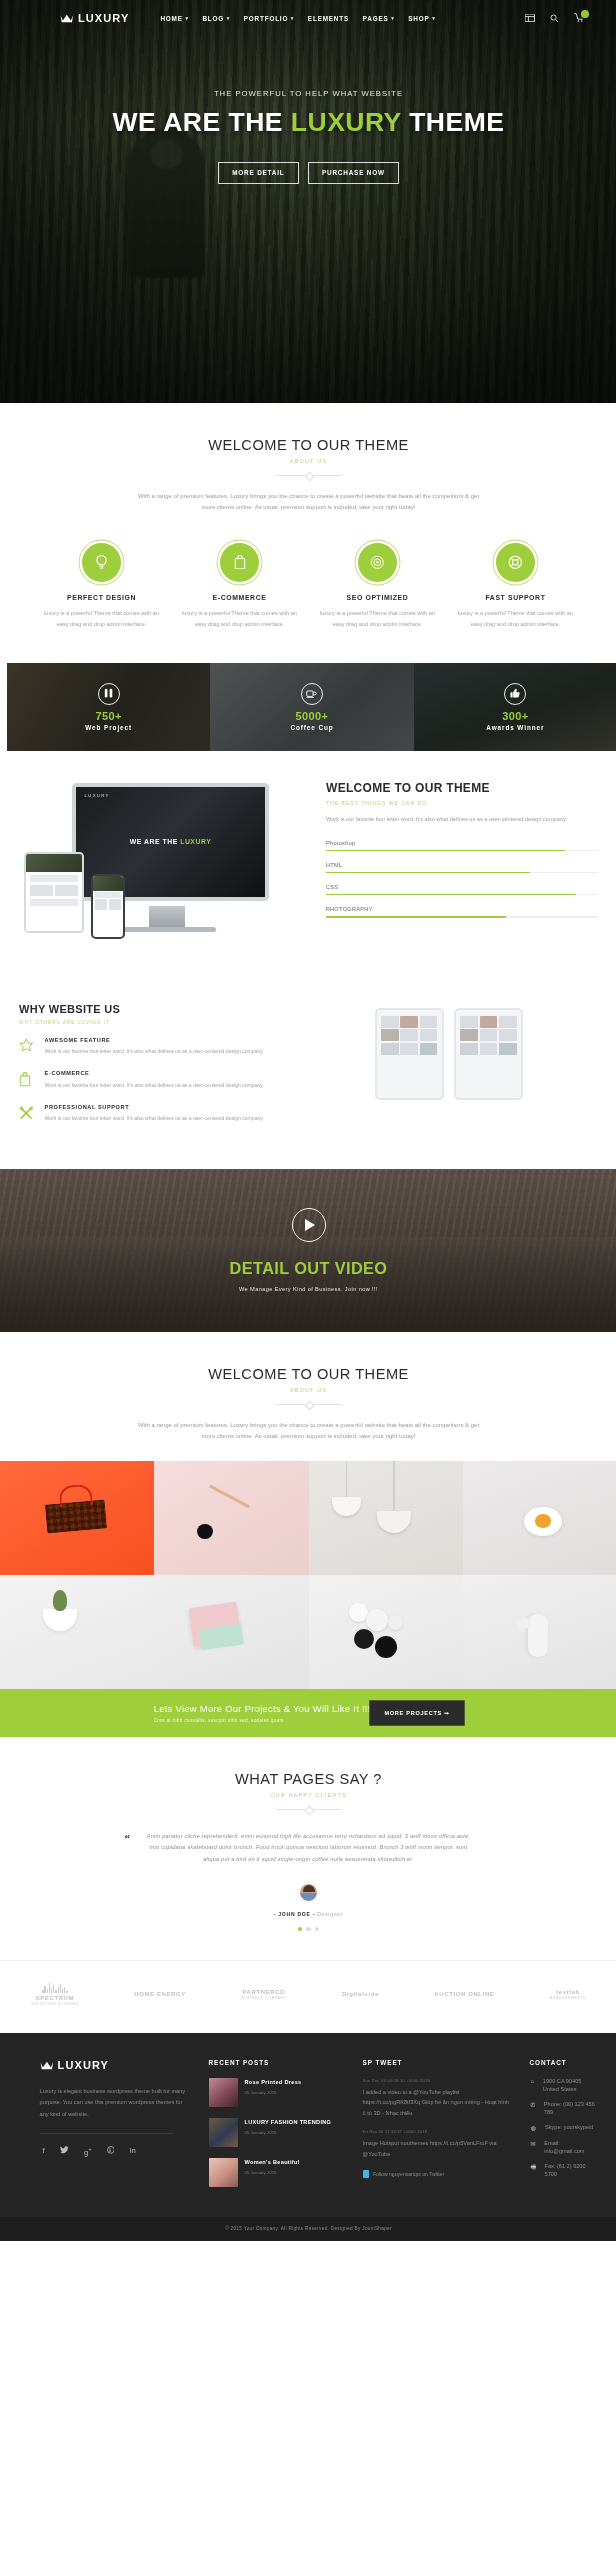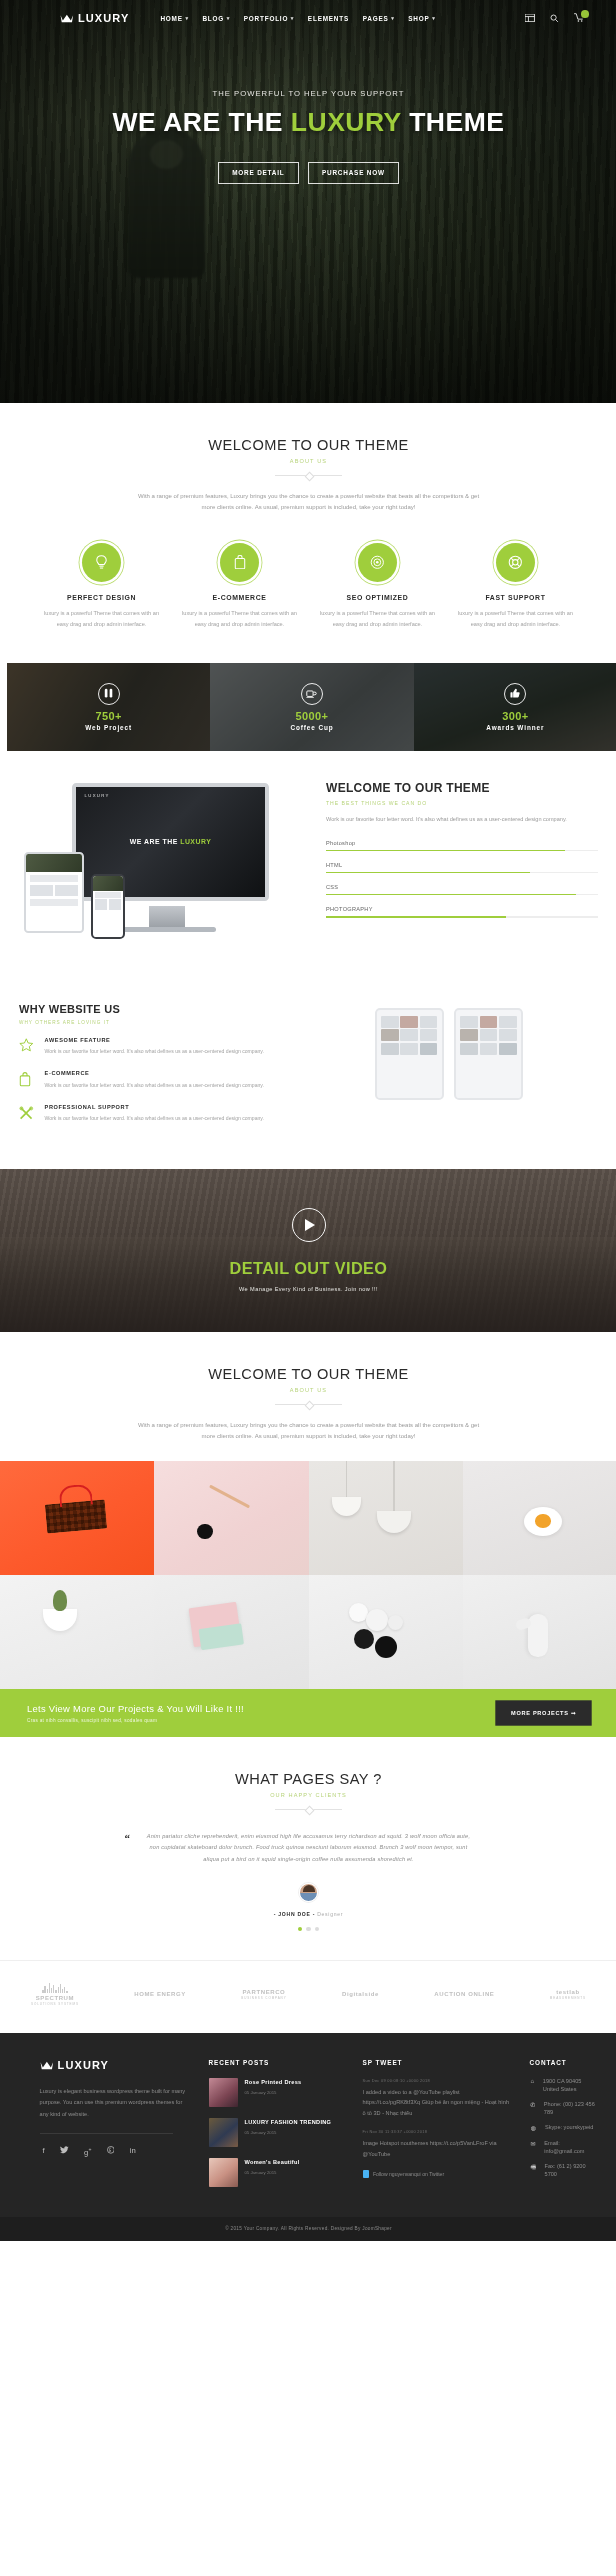--- a/index.html
+++ b/index.html
@@ -291,21 +291,21 @@
   .spheres i:nth-child(1){left:0;top:0;width:19px;height:19px;background:#fafafa;box-shadow:0 0.9px 2.6px rgba(0,0,0,.12);}
   .spheres i:nth-child(2){left:17px;top:6.9px;width:22px;height:22px;background:#f4f4f4;box-shadow:0 0.9px 2.6px rgba(0,0,0,.12);}
   .spheres i:nth-child(3){left:5.1px;top:26px;width:20.6px;height:20.6px;background:#1a1a1a;}
   .spheres i:nth-child(4){left:26px;top:33px;width:22px;height:22px;background:#111;}
   .spheres i:nth-child(5){left:39px;top:12px;width:15.4px;height:15.4px;background:#efefef;box-shadow:0 0.9px 2.6px rgba(0,0,0,.1);}
   .hand { left:42%; top:34%; width:20.6px; height:43px; background:#f3f3f3; border-radius:9.4px; box-shadow:-1.7px 0 4.3px rgba(0,0,0,.07);}
   .hand:after{content:"";position:absolute;left:-12px;top:5.1px;width:15.4px;height:10.3px;background:#efefef;border-radius:6px;transform:rotate(-18deg);}
 
   .cta {
     background:#9fce3c; height:48px; display:flex; align-items:center;
-    padding:0 27px; justify-content:space-between;
+    padding:0 27px; justify-content:center;
   }
   .cta-title { color:#fff; font-size:9.4px; letter-spacing:0.3px; }
   .cta-sub { color:#eef7dd; font-size:4.7px; margin-top:4.3px; letter-spacing:0.3px; }
   .cta-btn {
     background:#2b2b2b; color:#fff; border:none; padding:7.7px 13.7px;
     font-size:5.6px; font-weight:bold; letter-spacing:0.7px; cursor:pointer;
     font-family:inherit; box-shadow:0 0 0 1.7px #2b2b2b;
   }
 
   
@@ -439,21 +439,21 @@
               <path d="M0 1 H3 L5.2 8.5 H12" fill="none" stroke="#fff" stroke-width="1.2"></path>
               <circle cx="6" cy="11" r="1.1" fill="#fff"></circle>
               <circle cx="10.5" cy="11" r="1.1" fill="#fff"></circle>
             </svg>
           <span class="cart-dot"></span>
         </span>
       </div>
     </div>
 
     <div class="hero-content">
-      <div class="hero-kicker">THE POWERFUL TO HELP YOUR SUPPORT</div>
+      <div class="hero-kicker">THE POWERFUL TO HELP WHAT WEBSITE</div>
       <h1 class="hero-title"><span>WE ARE THE </span><span class="accent">LUXURY</span><span> THEME</span></h1>
       <div class="hero-btns">
         <button class="hero-btn">MORE DETAIL</button>
         <button class="hero-btn">PURCHASE NOW</button>
       </div>
     </div>
   </section>
 
   <section class="section">
     <div class="sec-head">

